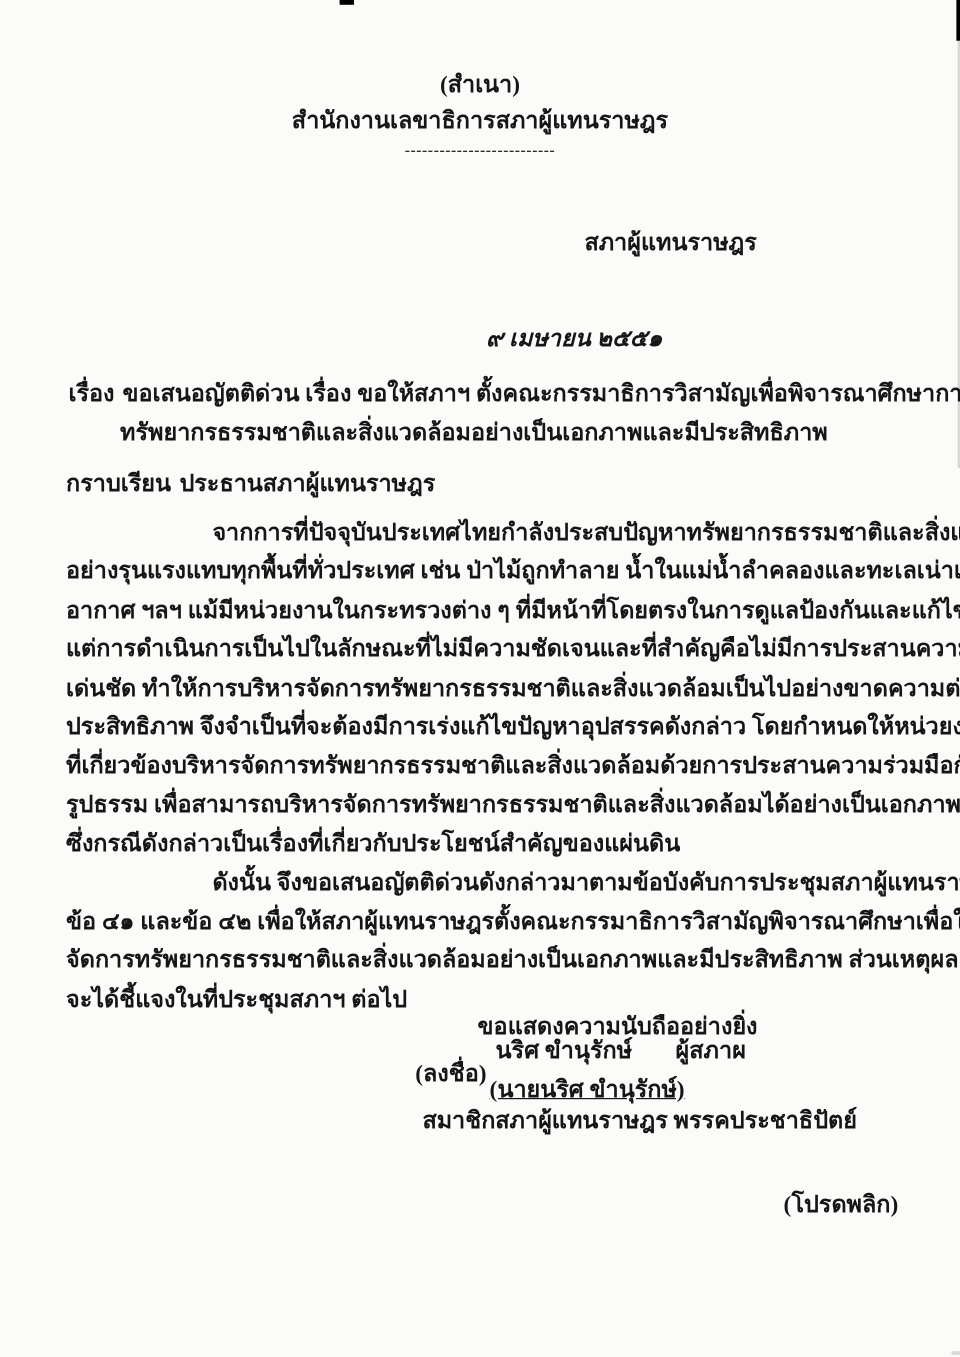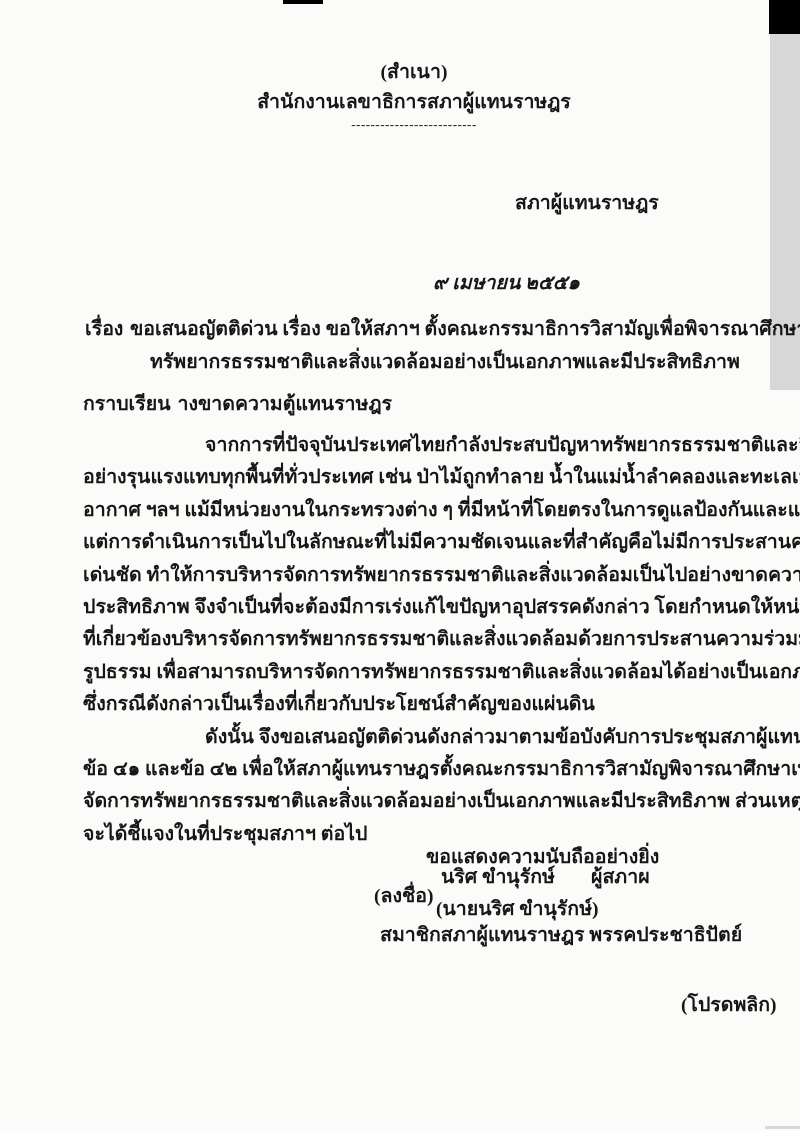--- a/index.html
+++ b/index.html
@@ -5,21 +5,21 @@
   html, body { margin: 0; padding: 0; }
   body {
     width: 800px; height: 1131px;
     background: #fbfbfa;
     font-family: "Liberation Serif", "DejaVu Serif", serif;
     color: #161616;
     position: relative;
     overflow: hidden;
     font-weight: 600;
   }
-  .abs { position: absolute; padding-left: 28px; }
+  .abs { position: absolute; }
   .t { font-size: 19.5px; line-height: 30px; white-space: nowrap; }
 
   
   .mark-top { left: 283px; top: 0; width: 12px; height: 4px; background: #000; }
   .edge-right-black { right: 0; top: 0; width: 3px; height: 34px; background: #000; }
   .edge-right-gray { right: 0; top: 34px; width: 2px; height: 356px; background: #b9b9b9; opacity: .55; }
   .edge-bottom-right { right: 0; bottom: 2px; width: 7px; height: 3px; background: #d9d9d9; }
 
   
   .header-block { left: 0; right: 0; top: 57px; text-align: center; }
@@ -27,37 +27,37 @@
   .divider-line { font-size: 13px; line-height: 18px; letter-spacing: 0.5px; color: #2a2a2a; }
 
   
   .sender-block { left: 487px; top: 188px; }
   .date-line { left: 405px; top: 268px; font-style: italic; }
 
   
   .subject-block { left: 57px; top: 312px; width: 710px; }
   .subject-block .sline { font-size: 19.5px; line-height: 33px; white-space: nowrap; }
   .subject-label { display: inline-block; width: 45px; }
-  .subject-cont { margin-left: 65px; }
+  .subject-cont { margin-left: 43px; }
 
   
   .salutation { left: 55px; top: 389px; }
   .salutation .gap { display: inline-block; width: 7px; }
 
   
   .body-block { left: 55px; top: 429px; width: 716px; }
   .bline { font-size: 19.5px; line-height: 32.4px; height: 32.4px; white-space: nowrap; }
   .bline.indent { padding-left: 122px; }
 
   
   .signoff   { left: 398px; top: 832px; margin-top: 10px; }
   .sig-label { left: 298px; top: 881px; margin-left: 48px; }
   .sig-name  { left: 413px; top: 862px; }
   .sig-role  { left: 563px; top: 862px; }
-  .sig-paren { left: 408px; top: 894px; }
+  .sig-paren { left: 408px; top: 894px; text-decoration: underline; }
   .sig-title { left: 352px; top: 920px; }
 
   
   .turn-page { left: 653px; top: 974px; margin-top: 16px; }
 </style>
 </head>
 <body>
 
 <div class="abs mark-top"></div>
 <div class="abs edge-right-black"></div>
@@ -77,21 +77,21 @@
 <div class="abs date-line t">๙ เมษายน ๒๕๕๑</div>
 
 <div class="abs subject-block">
   <div class="sline">
     <span class="subject-label">เรื่อง</span><span>ขอเสนอญัตติด่วน เรื่อง ขอให้สภาฯ ตั้งคณะกรรมาธิการวิสามัญเพื่อพิจารณาศึกษาการบริหารจัดการ</span>
   </div>
   <div class="sline subject-cont">ทรัพยากรธรรมชาติและสิ่งแวดล้อมอย่างเป็นเอกภาพและมีประสิทธิภาพ</div>
 </div>
 
 <div class="abs salutation t">
-  <span>กราบเรียน</span><span class="gap"></span><span>างขาดความตู้แทนราษฎร</span>
+  <span>กราบเรียน</span><span class="gap"></span><span>ประธานสภาผู้แทนราษฎร</span>
 </div>
 
 <div class="abs body-block">
   <div class="bline indent">จากการที่ปัจจุบันประเทศไทยกำลังประสบปัญหาทรัพยากรธรรมชาติและสิ่งแวดล้อมถูกทำลาย</div>
   <div class="bline">อย่างรุนแรงแทบทุกพื้นที่ทั่วประเทศ เช่น ป่าไม้ถูกทำลาย น้ำในแม่น้ำลำคลองและทะเลเน่าเสียมลภาวะทาง</div>
   <div class="bline">อากาศ ฯลฯ แม้มีหน่วยงานในกระทรวงต่าง ๆ ที่มีหน้าที่โดยตรงในการดูแลป้องกันและแก้ไขปัญหาดังกล่าว</div>
   <div class="bline">แต่การดำเนินการเป็นไปในลักษณะที่ไม่มีความชัดเจนและที่สำคัญคือไม่มีการประสานความร่วมมือกันอย่าง</div>
   <div class="bline">เด่นชัด ทำให้การบริหารจัดการทรัพยากรธรรมชาติและสิ่งแวดล้อมเป็นไปอย่างขาดความต่อเนื่องไม่มี</div>
   <div class="bline">ประสิทธิภาพ จึงจำเป็นที่จะต้องมีการเร่งแก้ไขปัญหาอุปสรรคดังกล่าว โดยกำหนดให้หน่วยงานต่าง ๆ</div>
   <div class="bline">ที่เกี่ยวข้องบริหารจัดการทรัพยากรธรรมชาติและสิ่งแวดล้อมด้วยการประสานความร่วมมือกันอย่างเด่นชัดเป็น</div>

